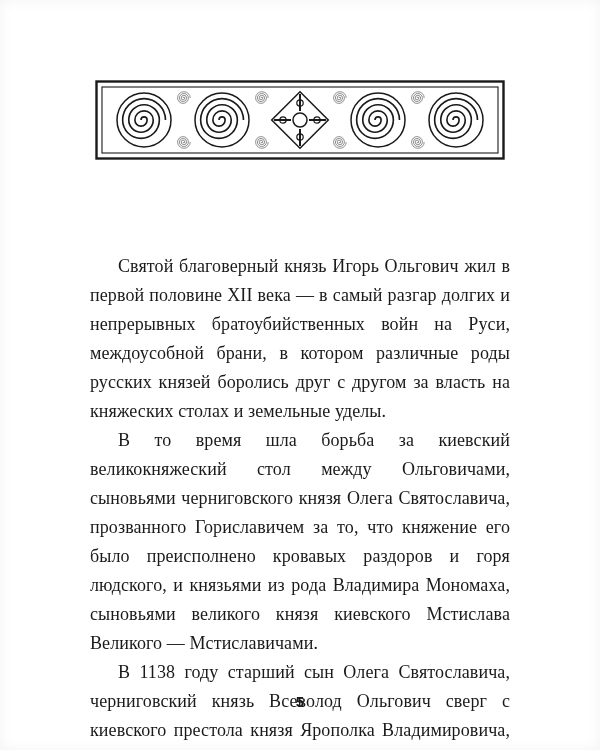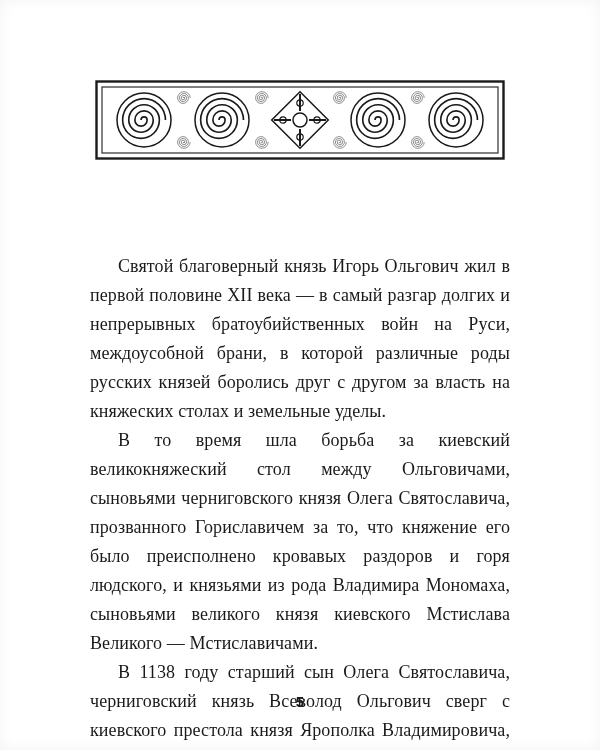--- a/index.html
+++ b/index.html
@@ -93,20 +93,20 @@
       <use href="#curl" transform="translate(166 18)"></use>
       <use href="#curl" transform="translate(166 62) scale(1 -1)"></use>
       <use href="#curl" transform="translate(244 18)"></use>
       <use href="#curl" transform="translate(244 62) scale(1 -1)"></use>
       <use href="#curl" transform="translate(322 18)"></use>
       <use href="#curl" transform="translate(322 62) scale(1 -1)"></use>
     </svg>
   </div>
 
   <div class="body-text">
-    <p>Святой благоверный князь Игорь Ольгович жил в первой половине XII века — в самый разгар долгих и непрерывных братоубийственных войн на Руси, междоусобной брани, в которой различные роды русских князей боролись друг с другом за власть на княжеских столах и земельные уделы.</p>
+    <p>Святой благоверный князь Игорь Ольгович жил в первой половине XII века — в самый разгар долгих и непрерывных братоубийственных войн на Руси, междоусобной брани, в котором различные роды русских князей боролись друг с другом за власть на княжеских столах и земельные уделы.</p>
     <p>В то время шла борьба за киевский великокняжеский стол между Ольговичами, сыновьями черниговского князя Олега Святославича, прозванного Гориславичем за то, что княжение его было преисполнено кровавых раздоров и горя людского, и князьями из рода Владимира Мономаха, сыновьями великого князя киевского Мстислава Великого — Мстиславичами.</p>
     <p>В 1138 году старший сын Олега Святославича, черниговский князь Всеволод Ольгович сверг с киевского престола князя Ярополка Владимировича, храброго воина, но неумелого правителя, при котором в рас-</p>
   </div>
 
   <div class="page-number">5</div>
 
 </div>
 
 </body></html>

